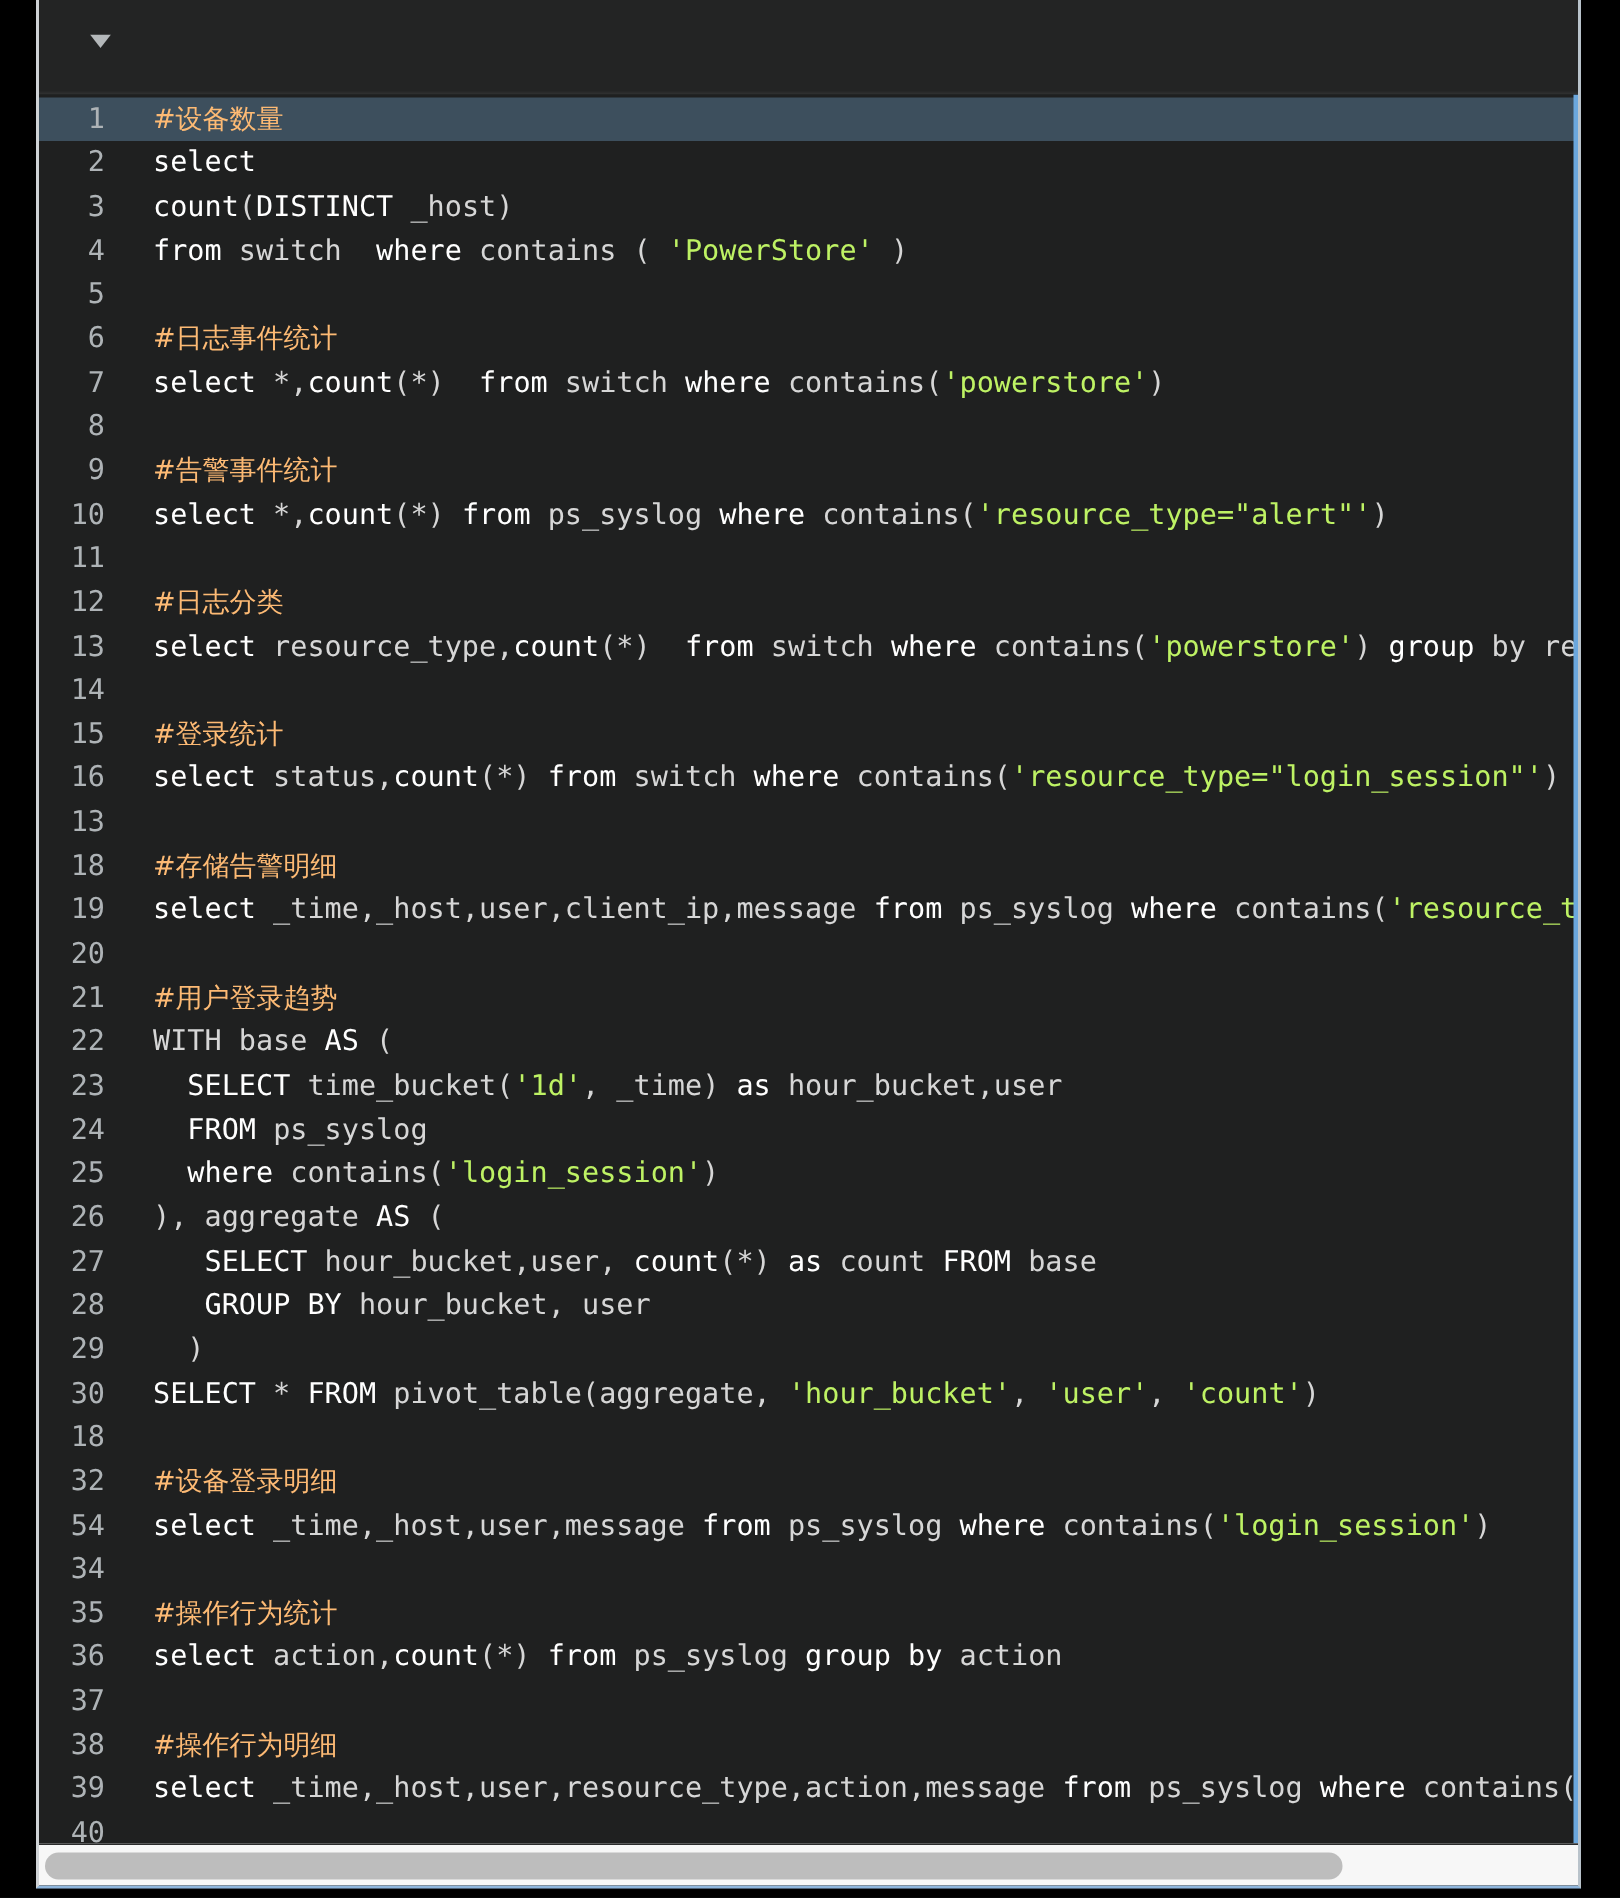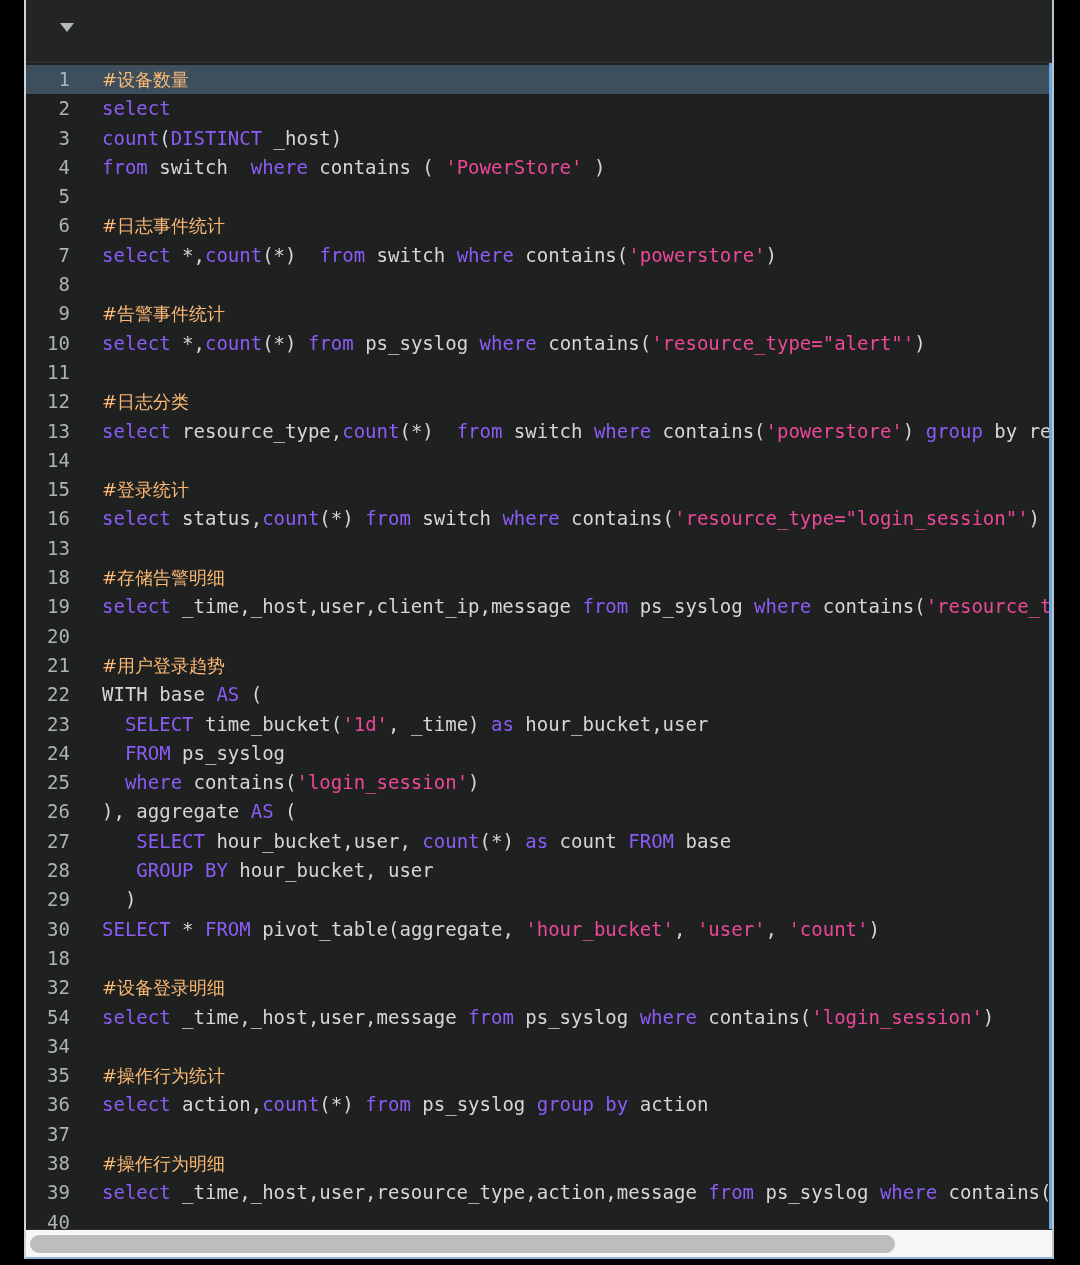--- a/index.html
+++ b/index.html
@@ -86,23 +86,23 @@
     user-select: none;
   }
   .code-text {
     flex: 1 1 auto;
     padding-left: 14px;
     overflow: hidden;
     white-space: pre;
   }
 
   
-  .kw   { color: #8b5cf6; }
+  .kw   { color: #ffffff; }
   .id   { color: #d6d6d6; }
-  .str  { color: #ec4899; }
+  .str  { color: #bef264; }
   .cmt  { color: #fdba74; }
   .punc { color: #d6d6d6; }
 
   .cmt { font-family: "DejaVu Sans", sans-serif; font-size: 18px; }
 
   
   #right-accent {
     position: absolute;
     top: 0; bottom: 0; right: 0;
     width: 3px;

